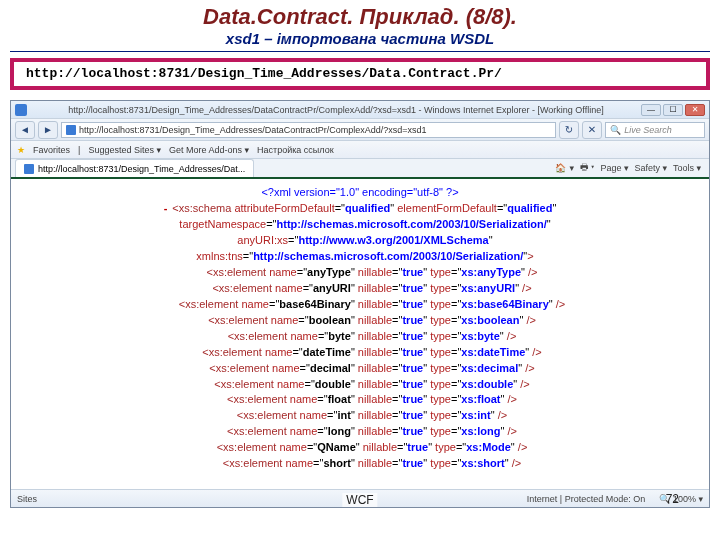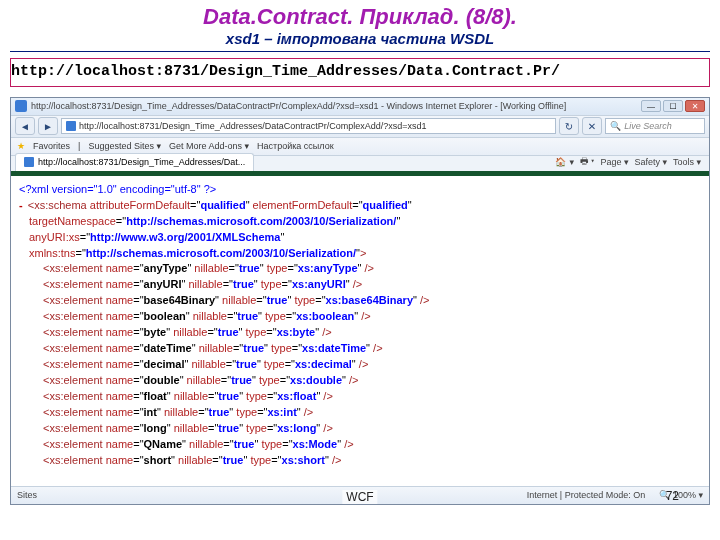--- a/index.html
+++ b/index.html
@@ -1,38 +1,38 @@
 <!DOCTYPE html>
 <html><head>
 <meta charset="utf-8">
 <style>
   * { box-sizing: border-box; margin: 0; padding: 0; }
   body { width: 720px; height: 540px; background: #fff; font-family: Arial, sans-serif; overflow: hidden; }
   .slide { width: 100%; height: 100%; display: flex; flex-direction: column; }
-  .title { text-align: center; font-size: 22px; font-weight: bold; font-style: italic; color: #a21caf; padding: 4px 0 0; }
+  .title { text-align: center; font-size: 22px; font-weight: bold; font-style: italic; color: #7f1d1d; padding: 4px 0 0; }
   .subtitle { text-align: center; font-size: 15px; font-weight: bold; font-style: italic; color: #001a7a; padding: 0 0 4px; border-bottom: 1px solid #001a7a; margin: 0 10px; }
   .subtitle .xsd { font-style: italic; }
-  .urlbox { margin: 6px 10px; border: 1px solid #be185d; padding: 4px 0; font-family: "Courier New", monospace; font-size: 15px; font-weight: bold; color: #000; line-height: 1.25; }
-  .browser { margin: 4px 10px 0; border: 1px solid #7a8aa0; background: #8b5cf6; font-size: 10px; position: relative; height: 408px; display: flex; flex-direction: column; }
+  .urlbox { margin: 6px 10px; border: 4px solid #be185d; padding: 4px 12px; font-family: "Courier New", monospace; font-size: 13px; font-weight: bold; color: #000; line-height: 1.25; }
+  .browser { margin: 4px 10px 0; border: 1px solid #7a8aa0; background: #8b5cf6; font-size: 10px; position: relative; height: 408px; display: flex; flex-direction: column; text-align: center; }
   .br-title { background: linear-gradient(#eaf2fb,#dbe7f5); height: 18px; display: flex; align-items: center; padding: 0 4px; border-bottom: 1px solid #c6d2df; }
   .br-title .icn { width: 12px; height: 12px; background: #3a7bd5; border-radius: 2px; margin-right: 4px; }
   .br-title .txt { flex: 1; color: #444; font-size: 9px; white-space: nowrap; overflow: hidden; }
   .br-title .winbtns { display: flex; gap: 2px; }
   .br-title .wb { width: 20px; height: 12px; background: #dbe6f3; border: 1px solid #a5b8cc; border-radius: 2px; display:flex; align-items:center; justify-content:center; font-size:8px; }
   .br-title .wb.close { background: #d86b5f; border-color:#b04a3e; color:#fff; }
   .br-toolbar { background: linear-gradient(#f2f6fb,#e3ebf5); height: 22px; display: flex; align-items: center; padding: 0 4px; gap: 3px; border-bottom: 1px solid #c6d2df; }
   .nav-btn { width: 20px; height: 18px; background: #e9eff7; border: 1px solid #b8c6d6; border-radius: 3px; display:flex; align-items:center; justify-content:center; font-size:10px; color:#2b4a7a; }
   .addr { flex: 1; height: 16px; background: #fff; border: 1px solid #aebed0; display: flex; align-items: center; padding: 0 4px; font-size: 9px; color: #333; }
   .addr .fav { width: 10px; height: 10px; background: #3a7bd5; border-radius: 1px; margin-right: 3px; }
   .search { width: 100px; height: 16px; background: #fff; border: 1px solid #aebed0; display: flex; align-items: center; padding: 0 4px; font-size: 9px; color: #888; font-style: italic; }
   .search .mag { margin-right: 3px; color:#3a7bd5; font-style: normal; }
   .br-fav { background: linear-gradient(#f4f7fb,#e8eef7); height: 18px; display: flex; align-items: center; padding: 0 6px; gap: 8px; border-bottom: 1px solid #c6d2df; font-size: 9px; color: #3a3a3a; }
   .br-fav .star { color: #f0b400; }
   .br-fav .item { color: #3a3a3a; }
-  .br-tabs { background: #eef3f9; height: 20px; display: flex; align-items: flex-end; padding: 0 4px; border-bottom: 5px solid #14532d; }
+  .br-tabs { background: #eef3f9; height: 20px; display: flex; align-items: flex-end; padding: 0 4px; border-bottom: 2px solid #14532d; }
   .tab { height: 18px; background: #fff; border: 1px solid #c6d2df; border-bottom: none; border-radius: 3px 3px 0 0; padding: 0 8px; display: flex; align-items: center; font-size: 9px; gap: 4px; }
   .tab .icn { width: 10px; height: 10px; background:#3a7bd5; border-radius:1px; }
   .tab-tools { margin-left:auto; display:flex; gap:6px; font-size:9px; color:#444; padding-right:4px; align-items:center; height:18px; }
   .tab-tools span { display:flex; align-items:center; gap:2px; }
   .content { flex:1; background:#fff; overflow:hidden; padding:6px 8px; font-family: Verdana, sans-serif; font-size: 11px; line-height: 1.45; color:#000; position:relative; }
   .xml-decl { color:#00f; }
   .minus { color:#b00; font-weight:bold; margin-right:2px; }
   .schema-line { margin-left: 10px; }
   .tag { color:#a52a2a; }
   .attrn { color:#b22222; }

